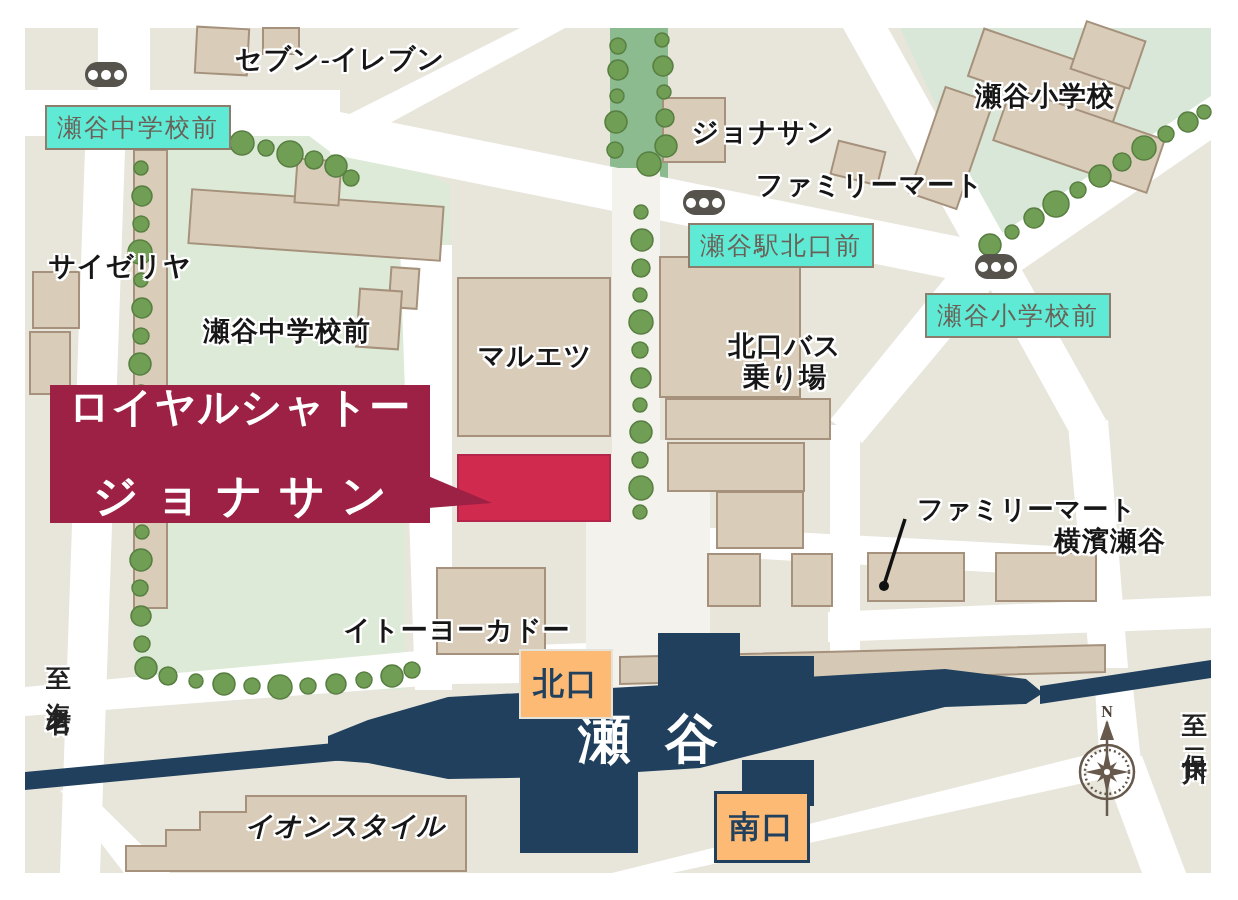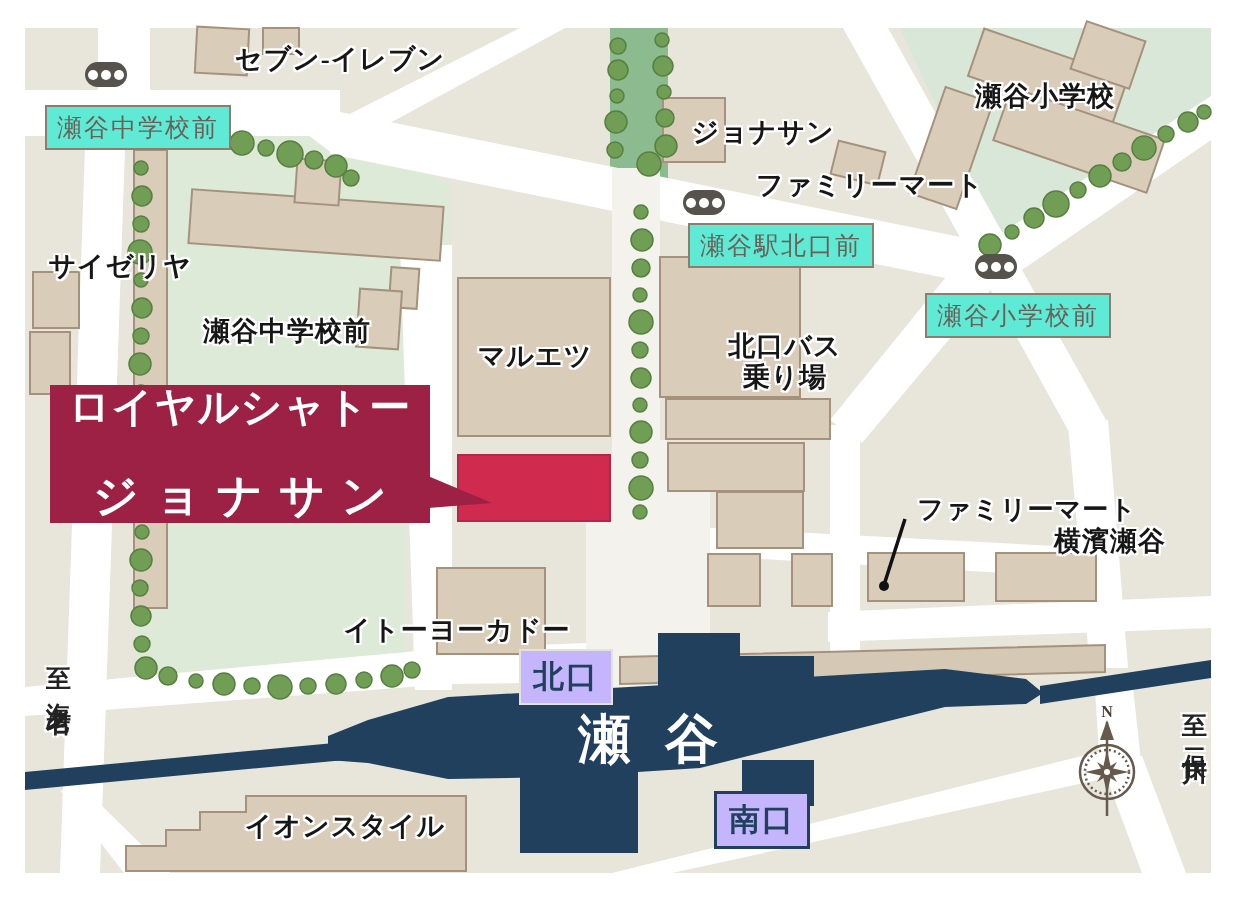--- a/index.html
+++ b/index.html
@@ -20,23 +20,23 @@
        text-shadow:-2px -2px 0 #fff,2px -2px 0 #fff,-2px 2px 0 #fff,2px 2px 0 #fff,
                    -2px 0 0 #fff,2px 0 0 #fff,0 -2px 0 #fff,0 2px 0 #fff;}
   .poi.green{color:var(--label-green);font-size:28px;}
   .poi.sm{font-size:26px;}
   .bus-sign{position:absolute;background:#5eead4;border:2px solid var(--sign-border);
        color:var(--sign-text);font-family:"Liberation Sans","DejaVu Sans",sans-serif;
        font-size:25px;padding:4px 10px;letter-spacing:2px;white-space:nowrap;}
   .tlight{position:absolute;width:42px;height:25px;background:#55534c;border-radius:13px;
        display:flex;align-items:center;justify-content:center;gap:3px;}
   .tlight i{width:10px;height:10px;border-radius:50%;background:#fff;display:block;}
-  .exit{position:absolute;background:#c4b5fd;color:var(--navy);
+  .exit{position:absolute;background:#fdba74;color:var(--navy);
        font-family:"Liberation Sans","DejaVu Sans",sans-serif;font-weight:bold;
-       font-size:31px;padding:5px 12px;letter-spacing:2px;white-space:nowrap;}
+       font-size:31px;padding:12px 12px;letter-spacing:2px;white-space:nowrap;}
   .exit.north{border:2px solid #e3e3dc;}
   .exit.south{border:3px solid var(--navy);}
   .station-name{position:absolute;transform:translate(-50%,-50%);color:#fff;font-weight:bold;
        font-size:53px;letter-spacing:34px;padding-left:34px;white-space:nowrap;}
   .callout{position:absolute;left:50px;top:385px;width:380px;height:138px;
        background:var(--maroon);display:flex;flex-direction:column;align-items:center;
        justify-content:space-between;color:#fff;font-weight:bold;}
   .callout .l1{font-size:41px;line-height:1.1;letter-spacing:1px;}
   .callout .l2{font-size:45px;line-height:1.15;letter-spacing:16px;padding-left:16px;}
   .vtext{position:absolute;writing-mode:vertical-rl;text-orientation:upright;
@@ -260,21 +260,21 @@
   <div class="poi" style="left:120px;top:267px;">サイゼリヤ</div>
   <div class="poi" style="left:287px;top:332px;">瀬谷中学校前</div>
   <div class="poi" style="left:535px;top:357px;">マルエツ</div>
   <div class="poi" style="left:785px;top:362px;">
     <span>北口バス</span><br>
     <span>乗り場</span>
   </div>
   <div class="poi sm" style="left:1027px;top:510px;">ファミリーマート</div>
   <div class="poi" style="left:1110px;top:542px;">横濱瀬谷</div>
   <div class="poi" style="left:457px;top:607px;margin-top:24px;">イトーヨーカドー</div>
-  <div class="poi" style="left:345px;top:827px;">イオンスタイル</div>
+  <div class="poi" style="left:345px;top:827px;font-style:italic;">イオンスタイル</div>
 
   <div class="callout">
     <div class="l1">ロイヤルシャトー</div>
     <div class="l2">ジョナサン</div>
   </div>
 
   <div class="station-name" style="left:648px;top:740px;">瀬谷</div>
   <div class="exit north" style="left:519px;top:649px;">北口</div>
   <div class="exit south" style="left:714px;top:791px;">南口</div>
 

